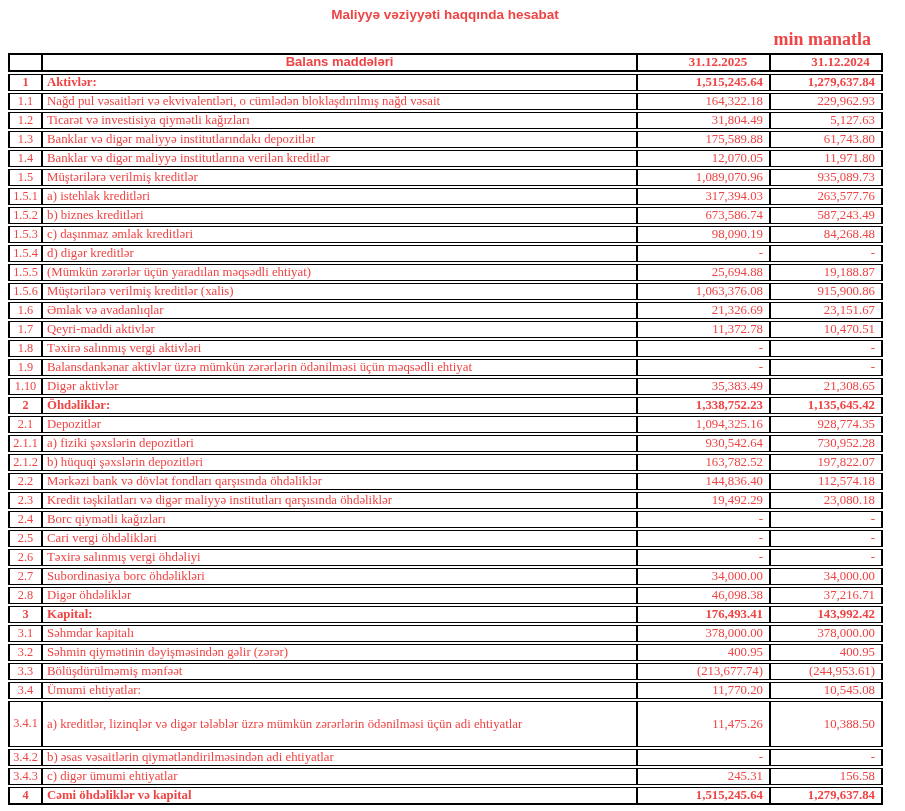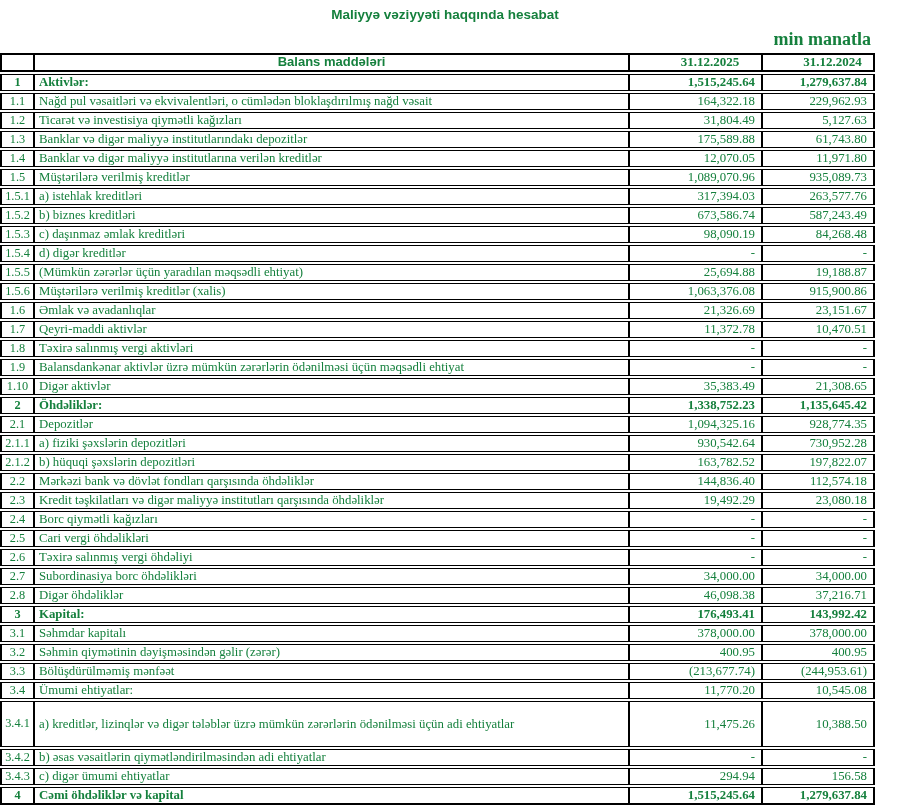--- a/index.html
+++ b/index.html
@@ -1,20 +1,20 @@
 <!DOCTYPE html>
 <html><head>
 <meta charset="utf-8">
 <style>
   html, body { margin: 0; padding: 0; background: #ffffff; }
   .page {
     width: 893px; height: 811px;
     background: #ffffff;
     font-family: "Liberation Serif", serif;
-    color: #15803d;
+    color: #ef4444;
     overflow: hidden;
     box-sizing: border-box;
   }
   .title {
     text-align: center;
     font-family: "Liberation Sans", sans-serif;
     font-weight: bold;
     font-size: 13.5px;
     padding-top: 7px;
     width: 890px;
@@ -23,21 +23,21 @@
     text-align: right;
     font-weight: bold;
     font-size: 18px;
     margin: 7px 22px 1px 0;
     font-family: "Liberation Serif", serif;
   }
   table.balance {
     border-collapse: separate;
     border-spacing: 0 2px;
     table-layout: fixed;
-    margin-left: 0;
+    margin-left: 8px;
     width: 875px;
   }
   col.c-no    { width: 34px; }
   col.c-label { width: 595px; }
   col.c-2025  { width: 133px; }
   col.c-2024  { width: 113px; }
   td {
     border: 1px solid #000;
     font-size: 12.8px;
     height: 15px;
@@ -292,21 +292,21 @@
         </tr>
         <tr>
           <td class="c-no">3.4.2</td>
           <td class="c-label">b) əsas vəsaitlərin qiymətləndirilməsindən adi ehtiyatlar</td>
           <td class="c-num">-</td>
           <td class="c-num">-</td>
         </tr>
         <tr>
           <td class="c-no">3.4.3</td>
           <td class="c-label">c) digər ümumi ehtiyatlar</td>
-          <td class="c-num">294.94</td>
+          <td class="c-num">245.31</td>
           <td class="c-num">156.58</td>
         </tr>
         <tr class="bold">
           <td class="c-no">4</td>
           <td class="c-label">Cəmi öhdəliklər və kapital</td>
           <td class="c-num">1,515,245.64</td>
           <td class="c-num">1,279,637.84</td>
         </tr>
       </tbody>
   </table>

